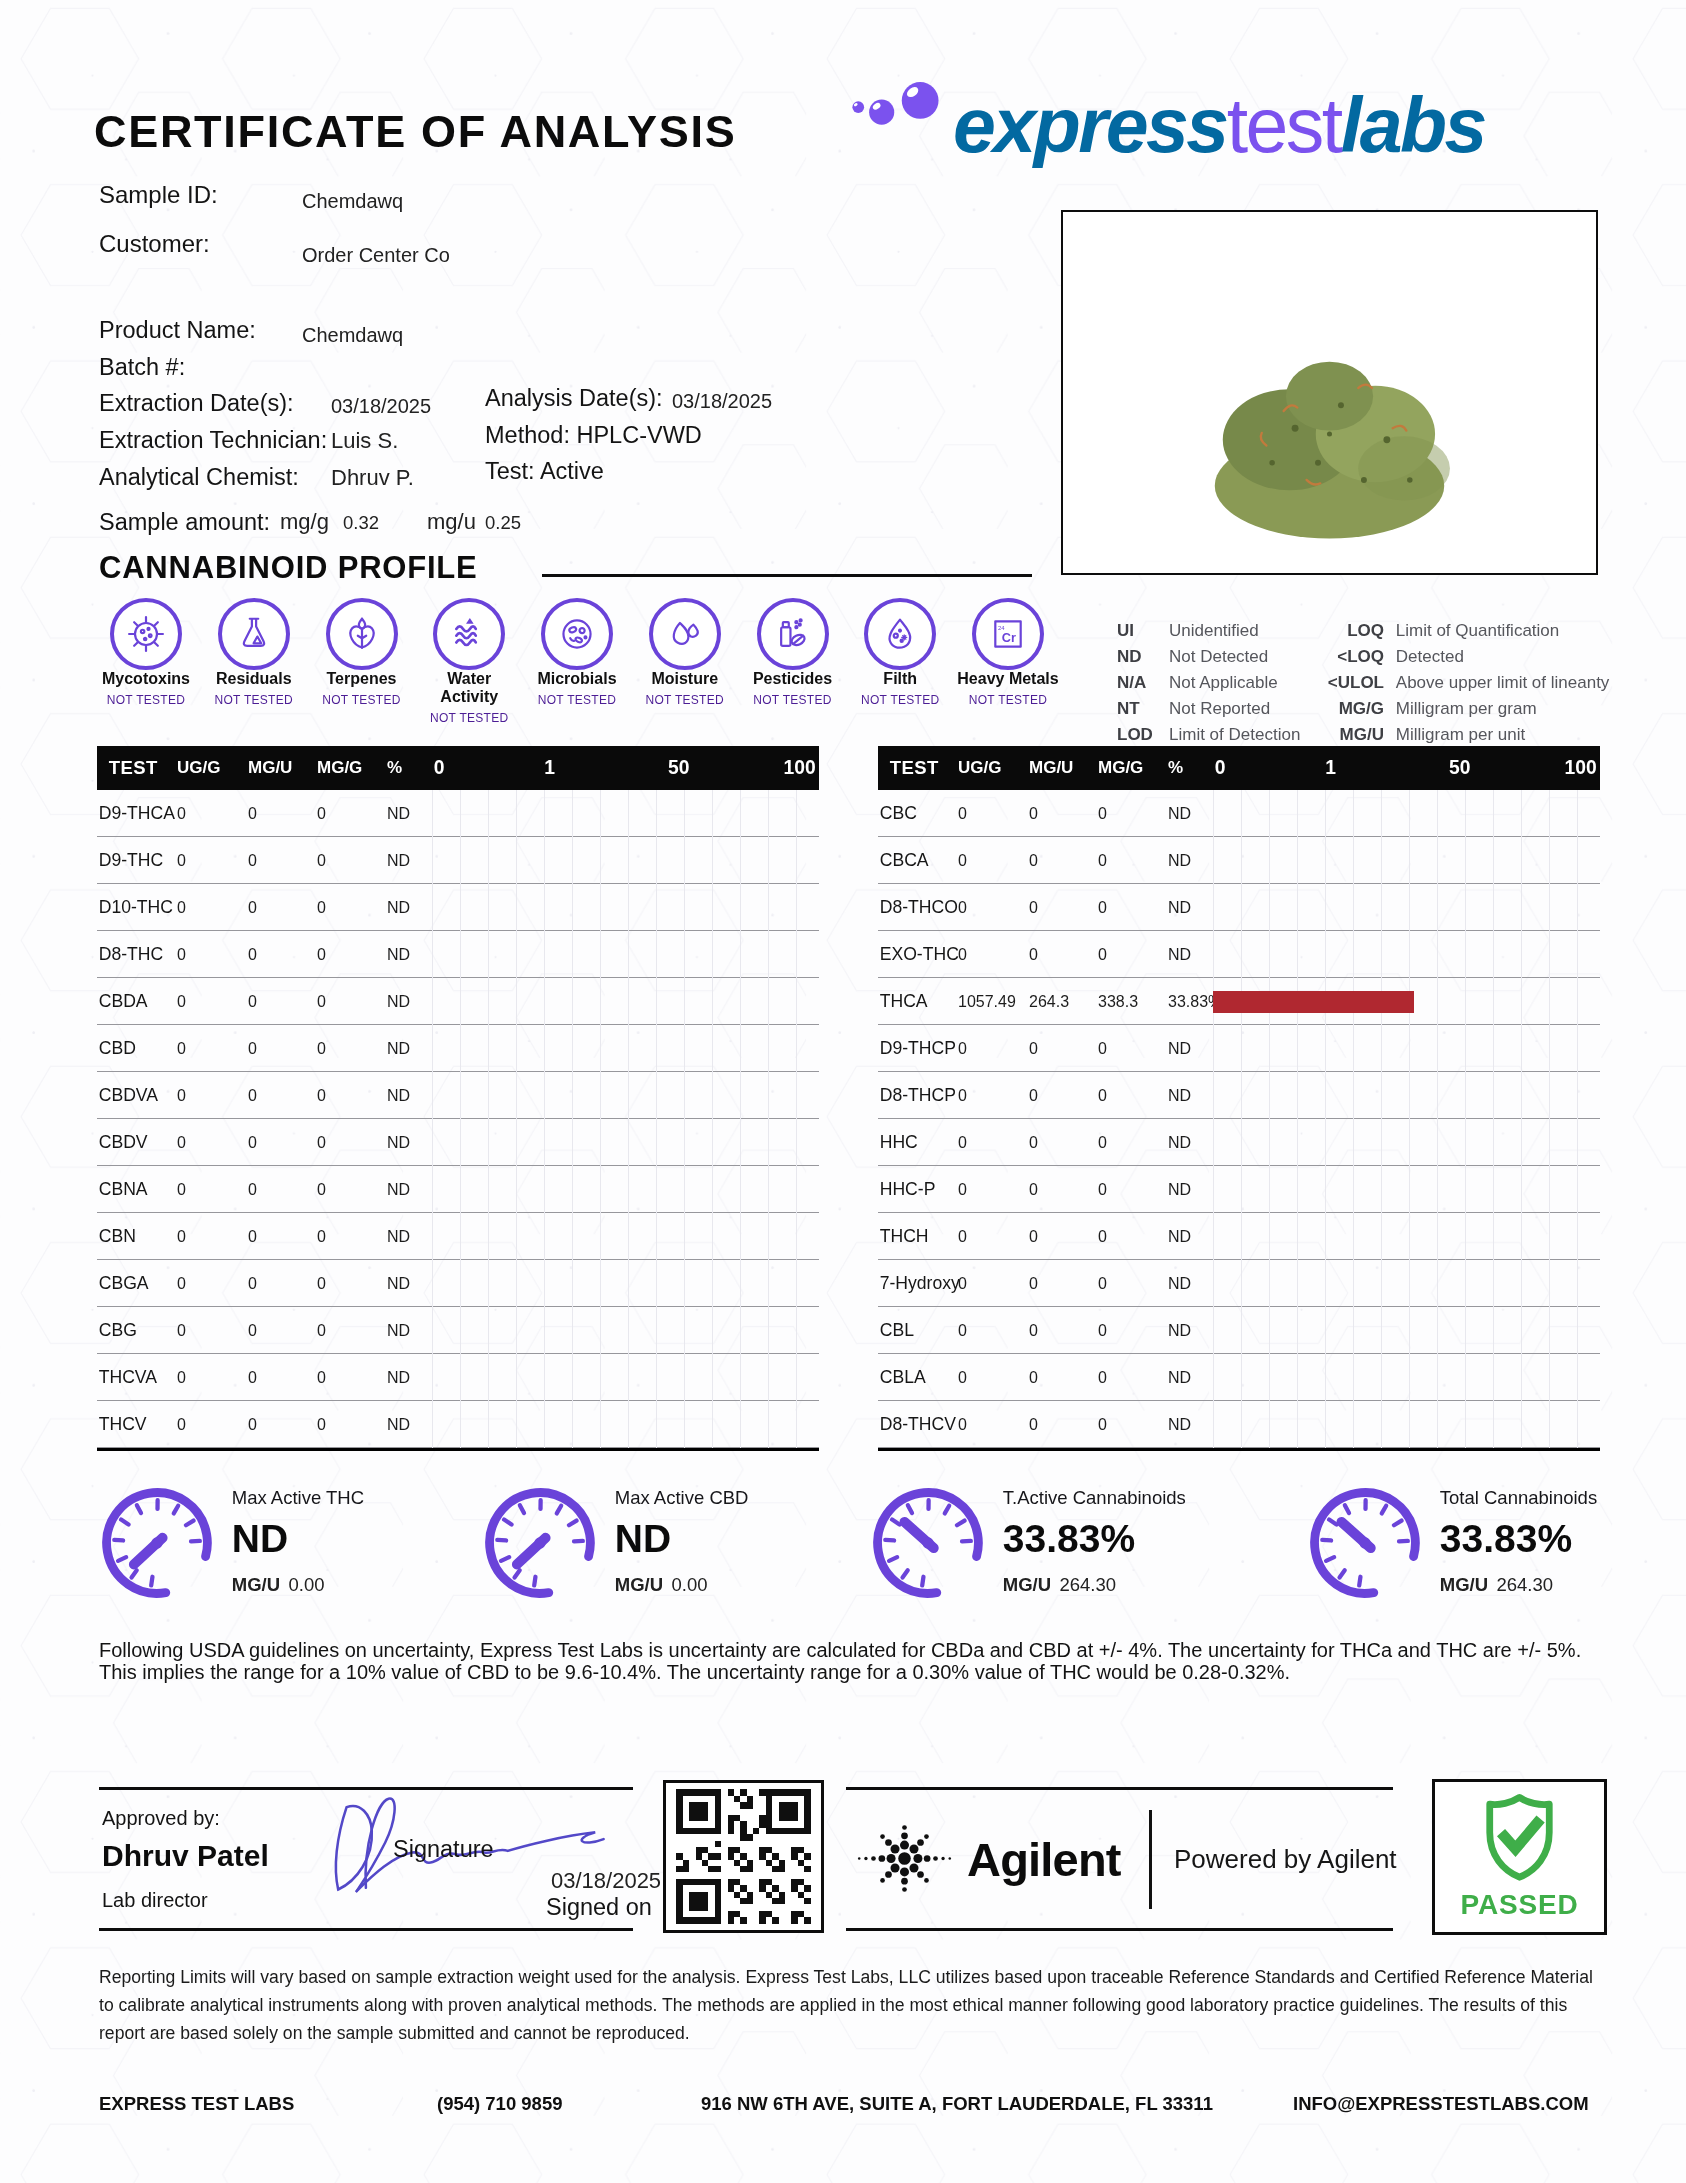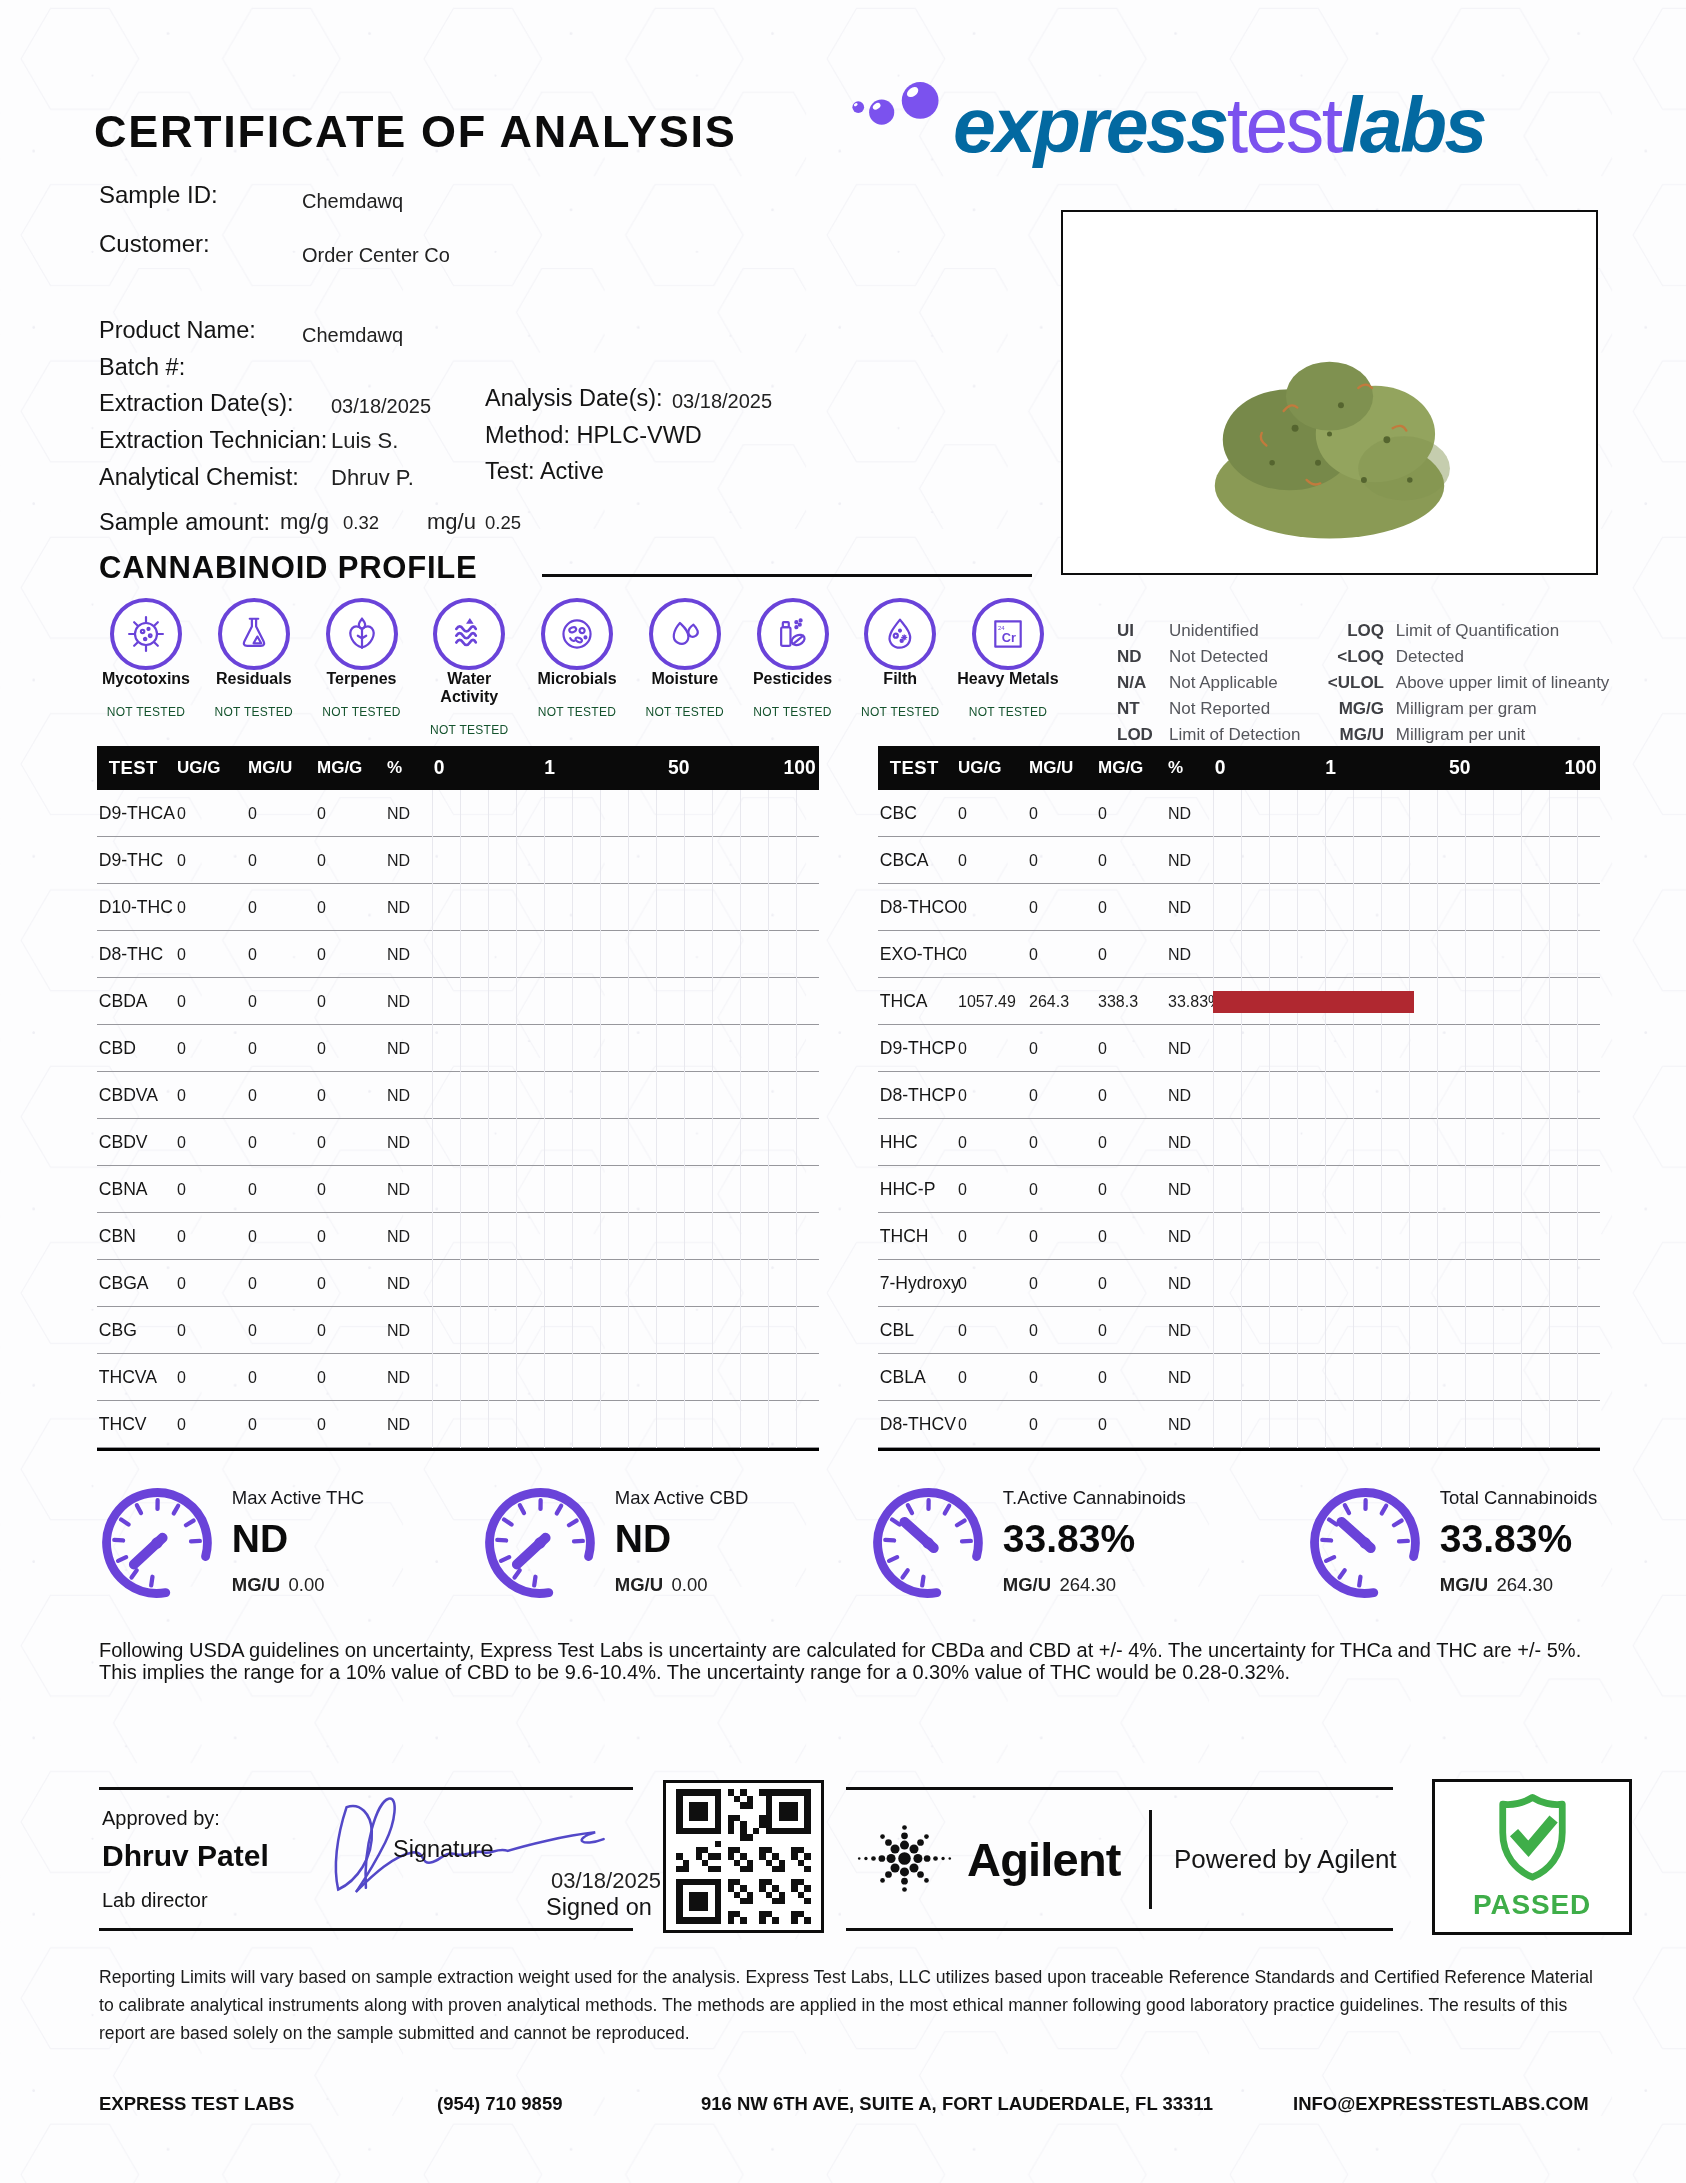--- a/index.html
+++ b/index.html
@@ -18,21 +18,21 @@
 .val{font-size:20px;color:#222}
 .val2{font-size:22px;color:#222}
 .small-val{font-size:18.5px;color:#222}
 .photo-box{border:2.5px solid #0d0d0d;background:#fff;display:flex;align-items:flex-end;justify-content:center;padding-bottom:30px}
 .sec-title{font-size:31px;font-weight:800;letter-spacing:0.8px;color:#0c0c0c}
 .sec-line{background:#0d0d0d;height:2.5px}
 .icon-row{display:flex;justify-content:space-between;width:966px}
 .picon{width:104px;text-align:center}
 .picon-circle{width:72px;height:72px;border:4.2px solid var(--accent);border-radius:50%;margin:0 auto;display:flex;align-items:center;justify-content:center;color:var(--accent);background:#fff}
 .picon-label{font-size:16px;font-weight:700;color:#101010}
-.picon-status{font-size:12px;margin-top:17px;color:#14532d;letter-spacing:0.3px}
+.picon-status{font-size:12px;margin-top:5px;color:#4c1d95;letter-spacing:0.3px}
 .leg-col{display:flex;flex-direction:column;gap:5.9px}
 .leg-row{display:flex;align-items:baseline;font-size:17px;color:#55565c}
 .leg-row .leg-abbr{font-weight:700;color:#3e3f44}
 .col1 .leg-abbr{width:52px}
 .col2 .leg-abbr{width:87px;text-align:right;margin-right:11.8px}
 .ctable{position:absolute;width:722px;border-bottom:3.4px solid #000;z-index:2}
 .ctable-header{display:grid;grid-template-columns:80px 71px 69px 70px 45px 1fr;height:44px;background:#0a0a0a;color:#fff;align-items:center}
 .ctable-header .h-test{padding-left:11.8px;font-size:18.5px;font-weight:700;letter-spacing:0.4px}
 .ctable-header .h-col{font-size:17px;font-weight:700}
 .h-scale{position:relative;height:100%}
@@ -1183,21 +1183,21 @@
       <circle cx="65.0" cy="38.0" r="4" fill="#101010"></circle>
       <circle cx="65.0" cy="28.0" r="2.8" fill="#101010"></circle>
       <circle cx="76.3" cy="53.7" r="5.4" fill="#101010"></circle>
       <circle cx="84.1" cy="45.9" r="4" fill="#101010"></circle>
       <circle cx="91.2" cy="38.8" r="2.8" fill="#101010"></circle>
     </svg>
   <div class="abs agilent-name" style="left:967px;top:1832px">Agilent</div>
   <div class="vdivider" style="left:1149px;top:1810px"></div>
   <div class="abs powered" style="left:1174px;top:1844px">Powered by Agilent</div>
 
-  <div class="abs passed-box" style="left:1432px;top:1779px;width:200px;height:156px">
+  <div class="abs passed-box" style="left:1432px;top:1779px;width:175px;height:156px">
     <svg width="87" height="92" viewBox="0 0 64 68">
       <path d="M32 4 C38 8 47 10 54 9 L54 30 C54 47 44 58 32 63 C20 58 10 47 10 30 L10 9 C17 10 26 8 32 4 Z" fill="#fff" stroke="var(--pass-green)" stroke-width="5" stroke-linejoin="round"></path>
       <path d="M21 33 L29 42 L45 23" fill="none" stroke="var(--pass-green)" stroke-width="8" stroke-linecap="square"></path>
     </svg>
     <div class="passed-text">PASSED</div>
   </div>
 
   <div class="abs disclaimer" style="left:99px;top:1963px;width:1503px">Reporting Limits will vary based on sample extraction weight used for the analysis. Express Test Labs, LLC utilizes based upon traceable Reference Standards and Certified Reference Material to calibrate analytical instruments along with proven analytical methods. The methods are applied in the most ethical manner following good laboratory practice guidelines. The results of this report are based solely on the sample submitted and cannot be reproduced.</div>
 
   <div class="footer-row">

